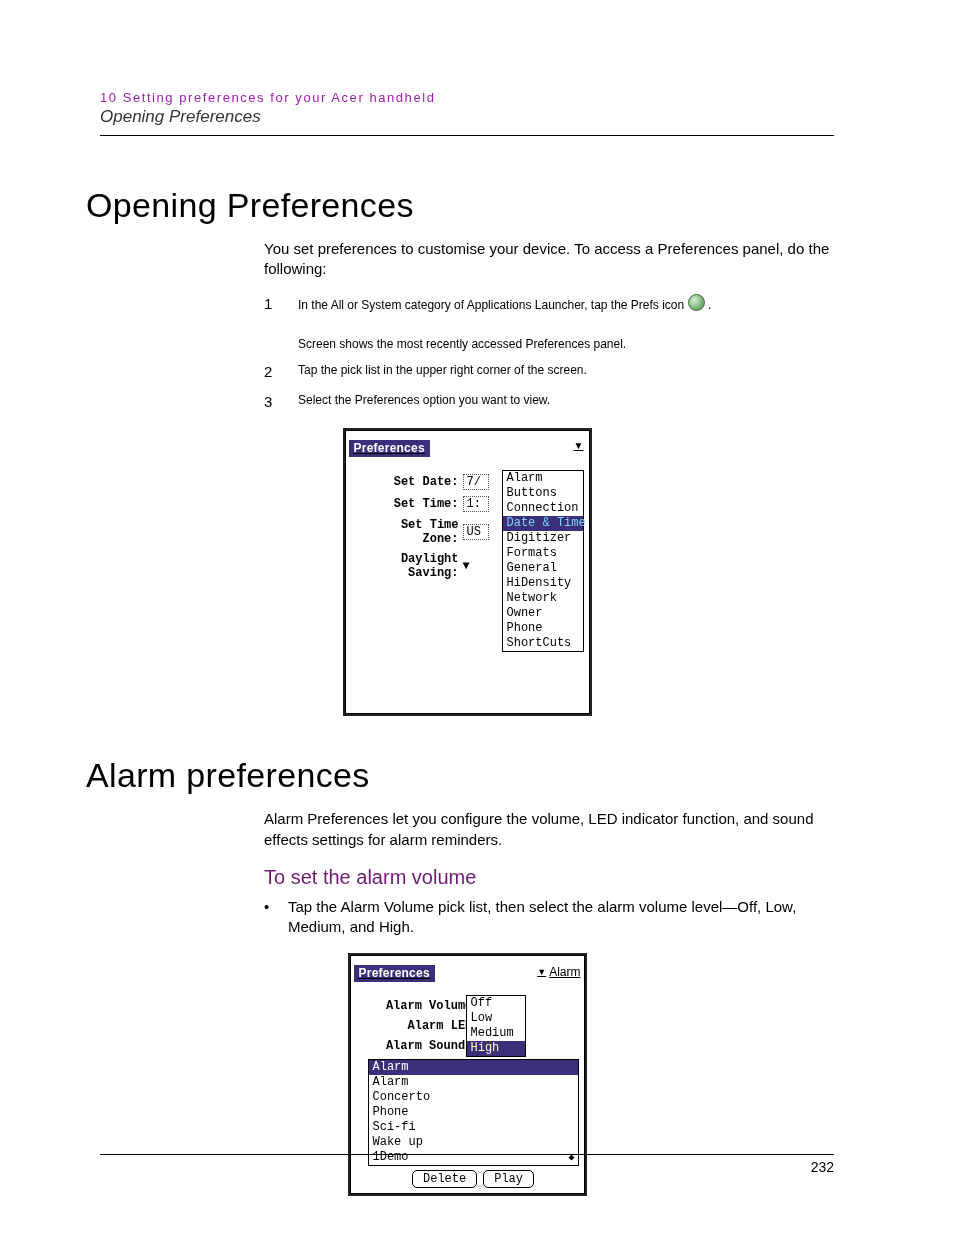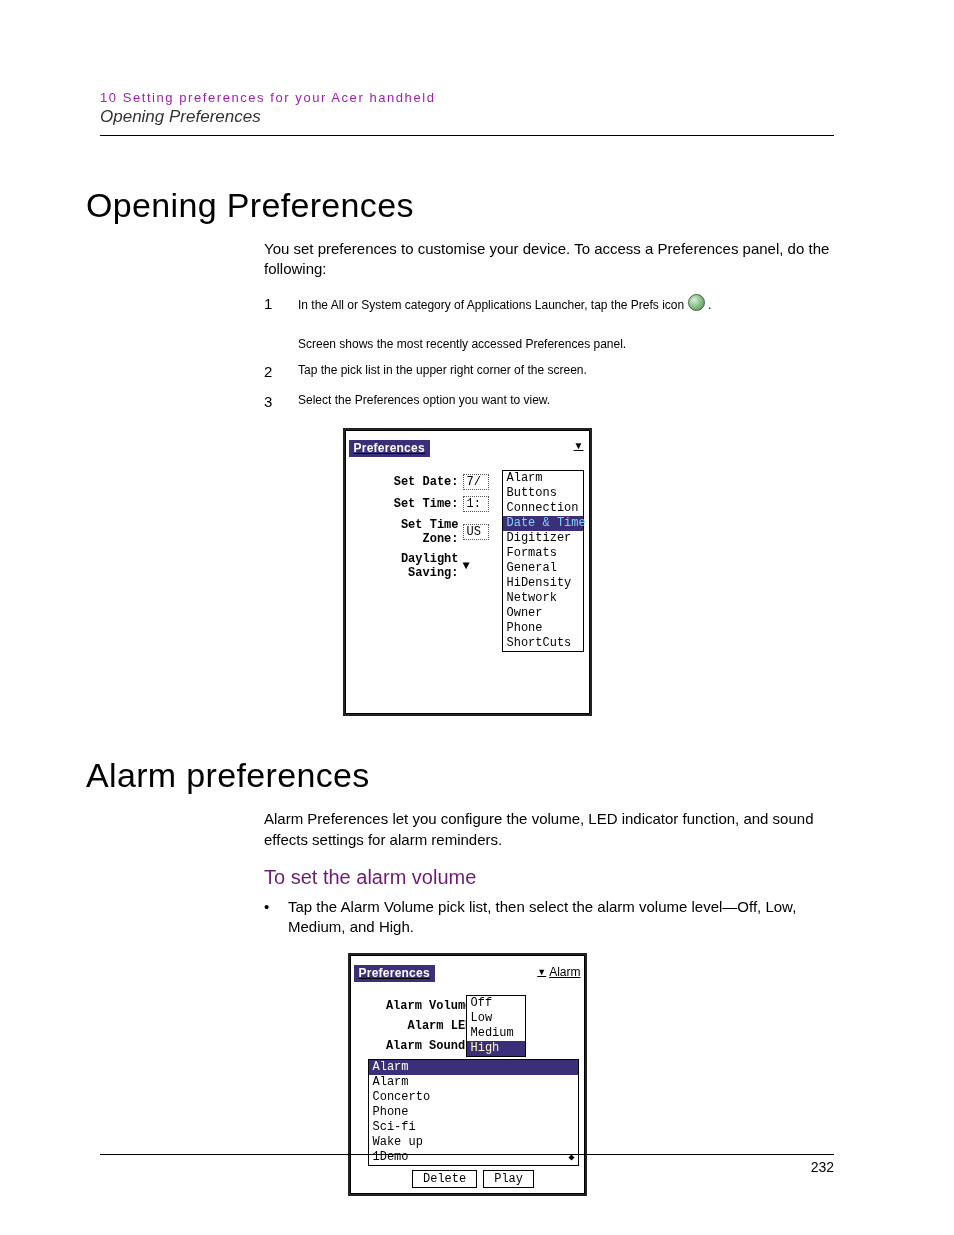--- a/index.html
+++ b/index.html
@@ -214,21 +214,21 @@
     line-height: 10px;
   }
   .palm2 .btnrow {
     display: flex;
     justify-content: center;
     gap: 6px;
     padding: 4px 0 6px 0;
   }
   .palm-btn {
     border: 1px solid #000;
-    border-radius: 0;
+    border-radius: 5px;
     padding: 0 10px;
     font-size: 12px;
     line-height: 16px;
     background: #fff;
   }
   .sub-heading {
     font-size: 20px;
     margin: 14px 0 6px 0;
     color: #701a75;
   }

